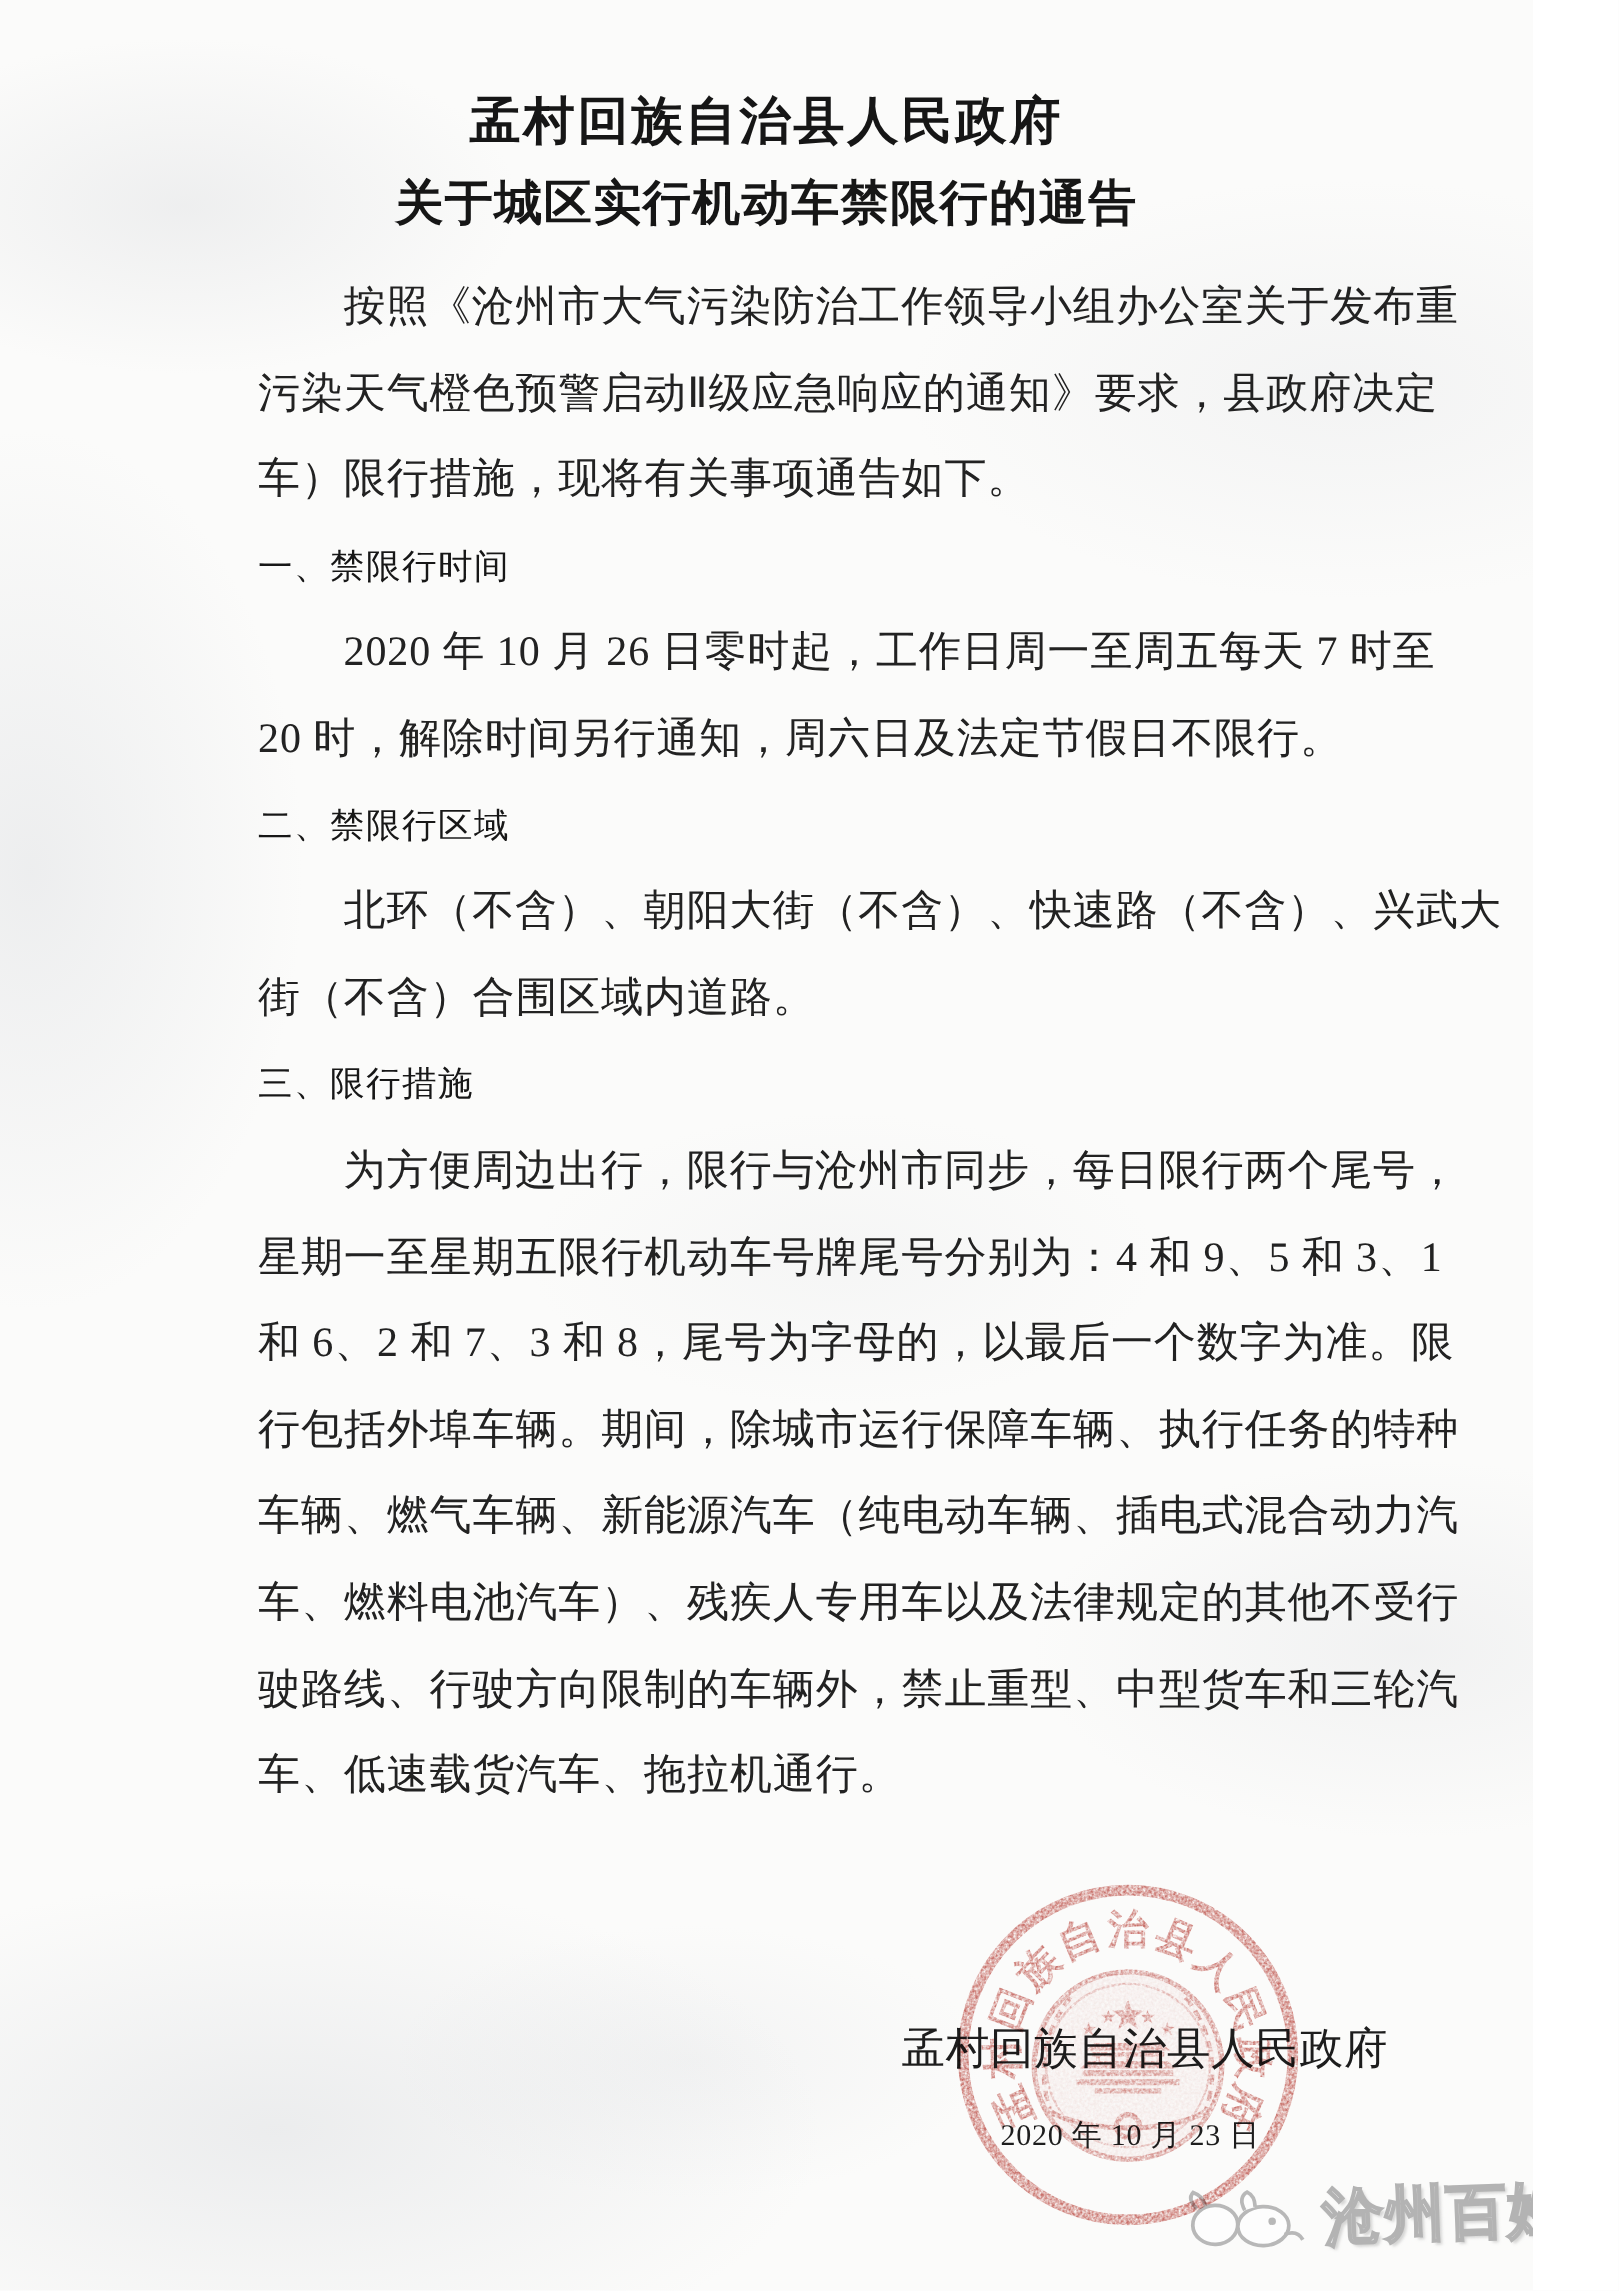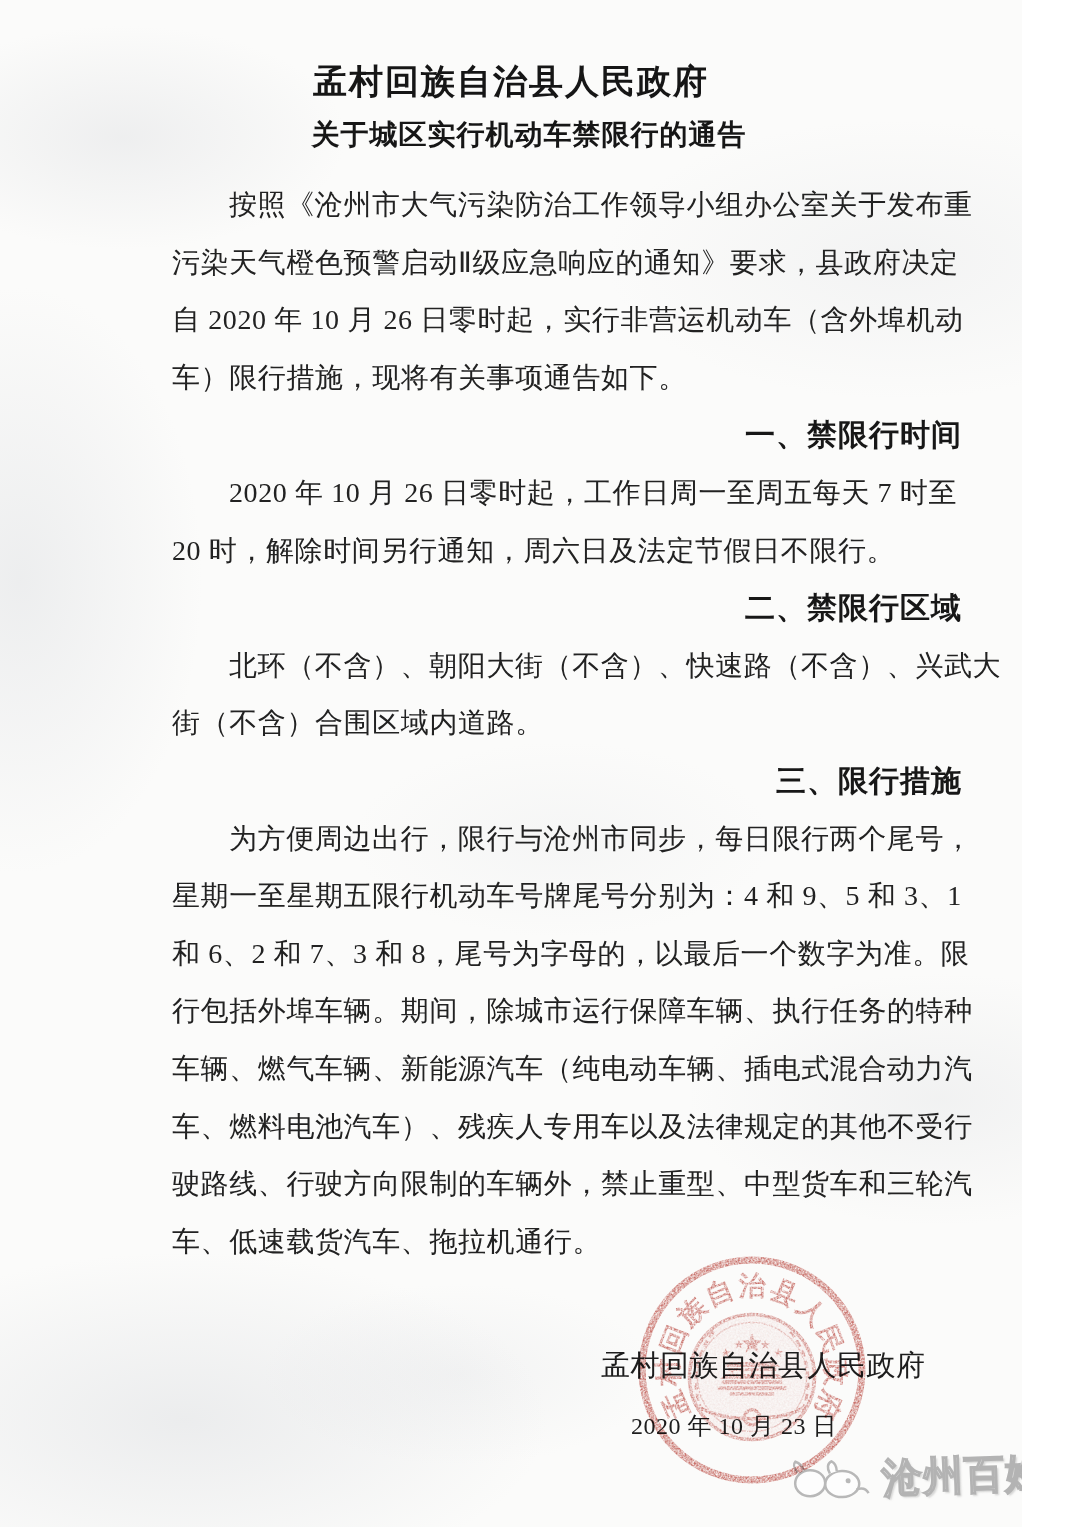--- a/index.html
+++ b/index.html
@@ -19,42 +19,42 @@
     font-family:"Liberation Serif", serif;
     color:#232323;
   }
   .title{
     position:absolute;left:0;width:100%;
     text-align:center;margin:0;
     font-family:"Liberation Sans", sans-serif;
     font-weight:bold;color:#161616;
   }
   .title.main{top:60px;font-size:34px;line-height:42px;letter-spacing:2px;}
-  .title.sub {top:114px;font-size:28px;line-height:42px;letter-spacing:1px;margin-left:18px;}
+  .title.sub {top:114px;font-size:32px;line-height:42px;letter-spacing:1px;}
   .doc-body{
     position:absolute;left:172px;top:176px;width:790px;
   }
   .line{
     height:57.6px;line-height:57.6px;
     font-size:28px;letter-spacing:0.6px;
     white-space:nowrap;color:#222;
   }
   .line.indent{padding-left:57px;}
   .line.heading{
     font-family:"Liberation Sans", sans-serif;
-    font-weight:bold;font-size:30px;color:#171717;letter-spacing:1px;text-align:right;
+    font-weight:normal;font-size:23px;color:#171717;letter-spacing:1px;
   }
   .sig-name{
     position:absolute;left:601px;top:1346px;
     font-size:29px;letter-spacing:0.5px;white-space:nowrap;
     color:#1d1d1d;z-index:3;
   }
   .sig-date{
-    position:absolute;left:631px;top:1410px;
-    font-size:24px;letter-spacing:0.5px;white-space:nowrap;
+    position:absolute;left:667px;top:1410px;
+    font-size:20px;letter-spacing:0.5px;white-space:nowrap;
     color:#1d1d1d;z-index:3;
   }
   .seal{
     position:absolute;left:634px;top:1252px;width:236px;height:236px;
     z-index:4;mix-blend-mode:multiply;opacity:0.92;
   }
   .seal text{
     font-family:"Liberation Serif", serif;
     font-weight:bold;font-size:27px;
   }
@@ -76,21 +76,20 @@
 <body>
 
 <div class="page">
 
   <h1 class="title main">孟村回族自治县人民政府</h1>
   <h2 class="title sub">关于城区实行机动车禁限行的通告</h2>
 
   <div class="doc-body">
     <div class="line indent">按照《沧州市大气污染防治工作领导小组办公室关于发布重</div>
     <div class="line">污染天气橙色预警启动Ⅱ级应急响应的通知》要求，县政府决定</div>
-    <div class="line">自 2020 年 10 月 26 日零时起，实行非营运机动车（含外埠机动</div>
     <div class="line">车）限行措施，现将有关事项通告如下。</div>
     <div class="line heading">一、禁限行时间</div>
     <div class="line indent">2020 年 10 月 26 日零时起，工作日周一至周五每天 7 时至</div>
     <div class="line">20 时，解除时间另行通知，周六日及法定节假日不限行。</div>
     <div class="line heading">二、禁限行区域</div>
     <div class="line indent">北环（不含）、朝阳大街（不含）、快速路（不含）、兴武大</div>
     <div class="line">街（不含）合围区域内道路。</div>
     <div class="line heading">三、限行措施</div>
     <div class="line indent">为方便周边出行，限行与沧州市同步，每日限行两个尾号，</div>
     <div class="line">星期一至星期五限行机动车号牌尾号分别为：4 和 9、5 和 3、1</div>

